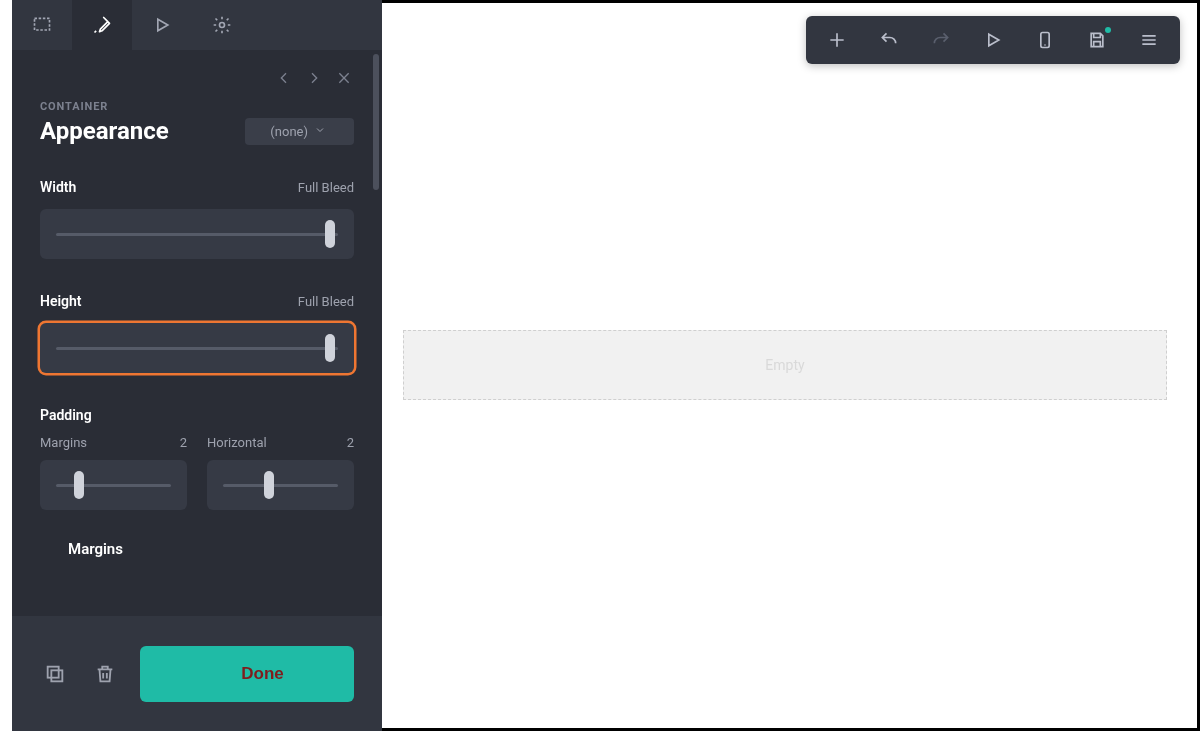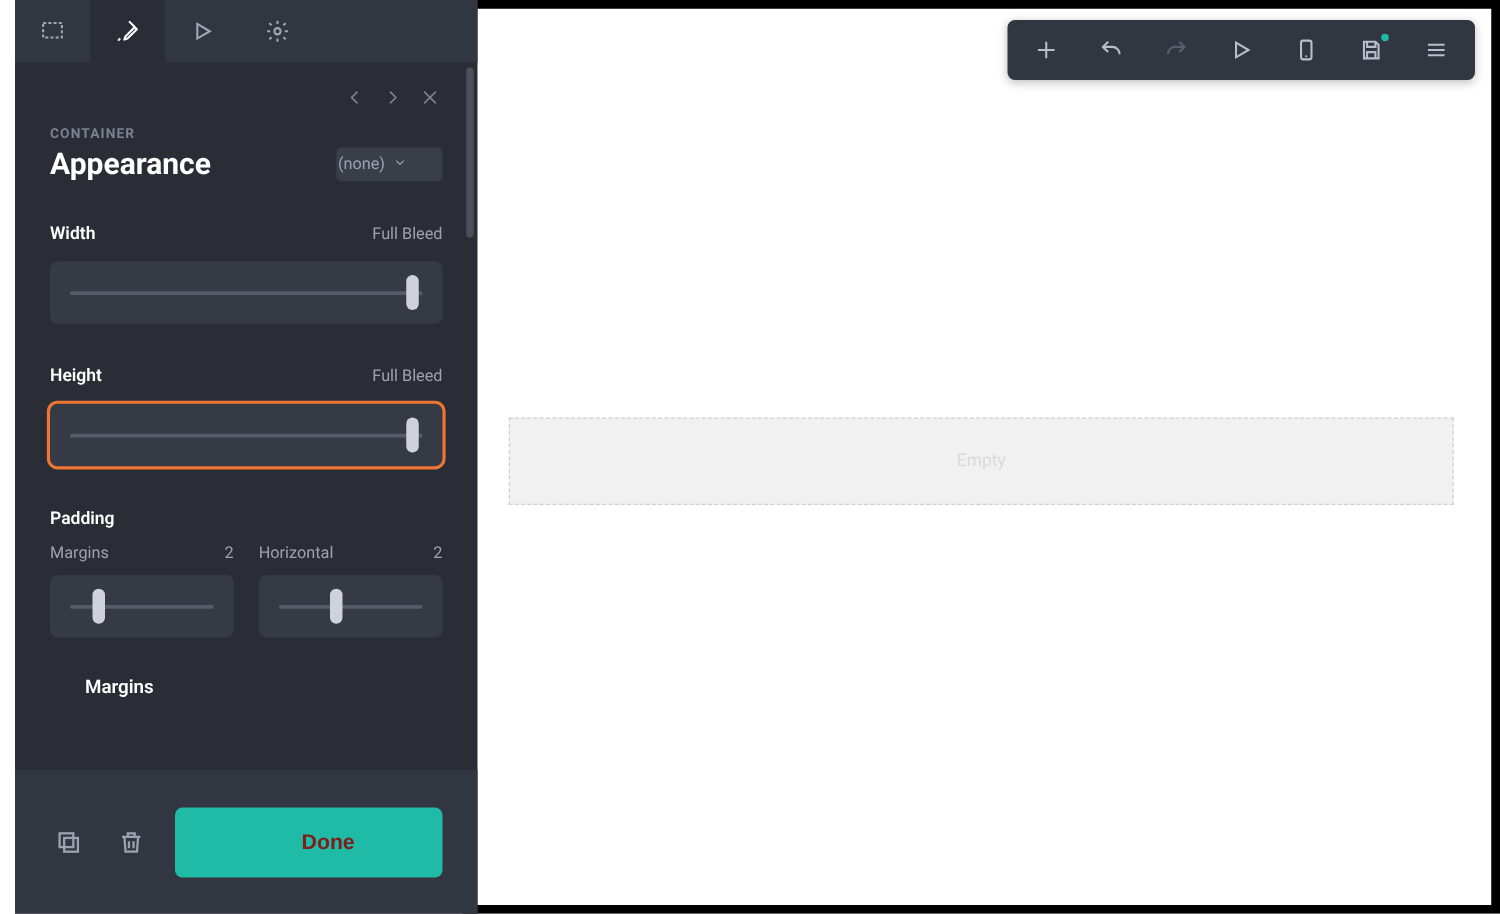--- a/index.html
+++ b/index.html
@@ -39,21 +39,21 @@
   .panel-navbtns span{ width:20px; height:20px; display:flex; align-items:center; justify-content:center; cursor:pointer;}
   .panel-navbtns svg{ width:16px; height:16px; }
 
   .eyebrow{
     margin-top:12px; font-size:11px; letter-spacing:.08em; font-weight:700; color:#7c818f;
   }
   .title-row{ display:flex; align-items:center; justify-content:space-between; margin-top:4px;}
   .panel-title{ font-size:24px; font-weight:700; }
   .preset-select{
     background:#3a3e49; color:#9ea2ae; font-size:13px; border-radius:4px;
-    padding:6px 28px 6px 1px; position:relative; display:flex; gap:6px;
+    padding:6px 28px 6px 25px; position:relative; display:flex; gap:6px;
     cursor:pointer;
   }
   .preset-select svg{ width:12px; height:12px; }
 
   .prop-block{ margin-top:34px; }
   .prop-header{ display:flex; align-items:center; justify-content:space-between; }
   .prop-label{ font-size:14px; font-weight:600; }
   .prop-value{ font-size:13px; color:#9ea2ae; }
 
   .slider{
@@ -85,21 +85,21 @@
   .footer-icon{ width:30px; height:30px; color:#9ea2ae; display:flex; align-items:center; justify-content:center; cursor:pointer;}
   .footer-icon svg{ width:22px; height:22px; }
   .done-btn{
     flex:1; height:56px; background:#1FBBA6; color:#7f1d1d; font-size:17px; font-weight:700;
     border:none; border-radius:6px; cursor:pointer;padding-left:31px;
   }
 
   
   .canvas-frame{
     position:absolute; left:370px; top:0; right:0; bottom:0;
-    border:7px solid #000000; background:#fff;
+    border:3px solid #000000; background:#fff;
   }
   .empty-slot{
     position:absolute; left:30px; right:30px; top:327px; height:70px;
     background:#f1f1f1; border:1px dashed #cfcfcf;
     display:flex; align-items:center; justify-content:center;
     color:#d9d9d9; font-size:14px; cursor:pointer;
   }
 
   
   .floating-bar{

